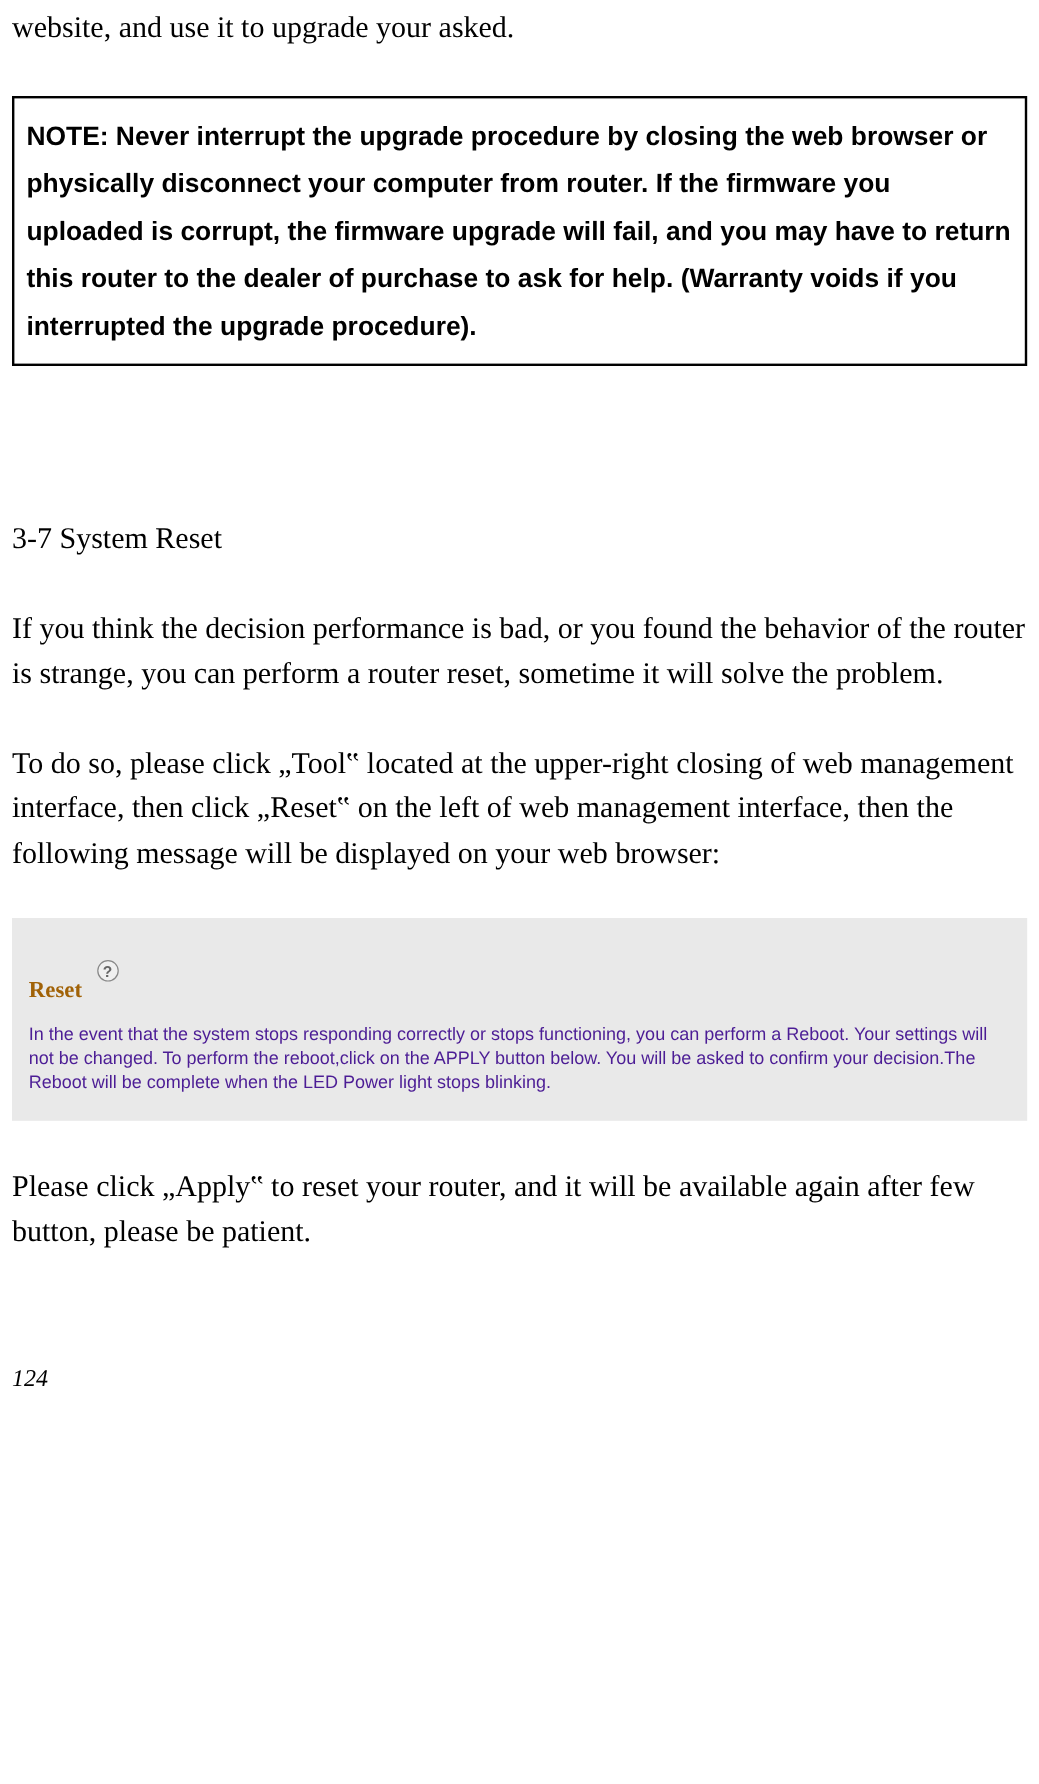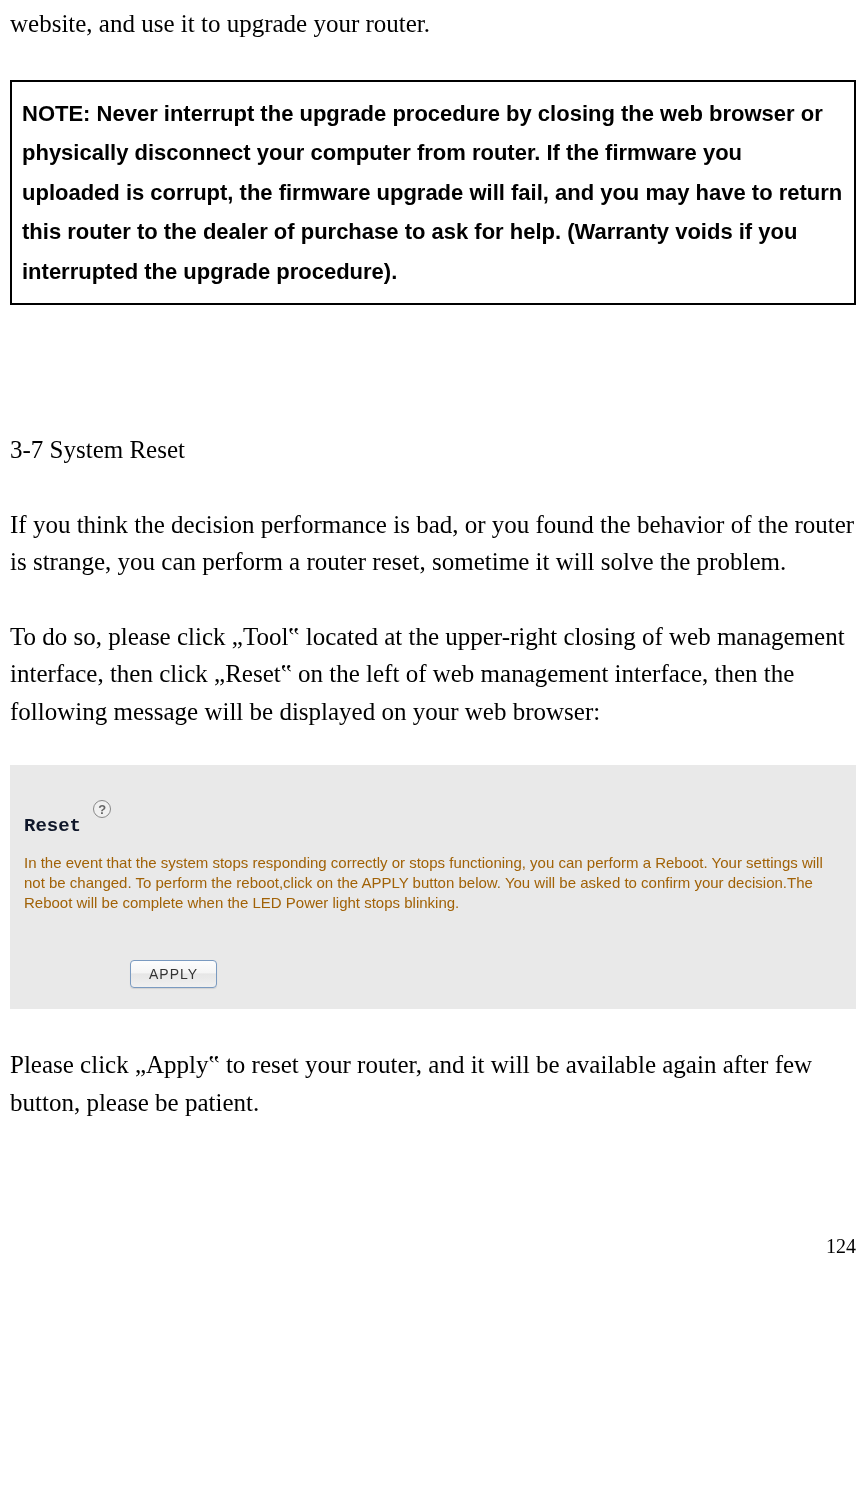--- a/index.html
+++ b/index.html
@@ -44,24 +44,24 @@
     .screenshot-container {
       background: #e9e9e9;
       width: 846px;
       margin-top: 35px;
       padding: 0;
     }
     .screenshot-header {
       padding: 12px 14px 6px 14px;
     }
     .reset-title {
-      font-family: Liberation Mono, monospace;
+      font-family: Liberation Serif, serif;
       font-size: 19px;
       font-weight: bold;
-      color: #0f172a;
+      color: #a16207;
       display: inline-block;
       vertical-align: middle;
       margin-top: 35px;
     }
     .help-icon {
       display: inline-block;
       width: 18px;
       height: 18px;
       border: 1.5px solid #888;
       border-radius: 50%;
@@ -71,72 +71,70 @@
       text-align: center;
       line-height: 17px;
       vertical-align: middle;
       margin-left: 6px;
       font-weight: bold;
       background: #f0f0f0;
     }
     .screenshot-desc {
       font-family: Arial, Helvetica, sans-serif;
       font-size: 15px;
-      color: #a16207;
+      color: #4c1d95;
       padding: 6px 14px 20px 14px;
       line-height: 1.35;
     }
     .apply-row {
       padding: 18px 0 20px 120px;
     }
     .apply-btn {
       background: linear-gradient(to bottom, #fdfdfd 0%, #f5f5f5 45%, #e6e6e6 50%, #f0f0f0 100%);
       border: 1px solid #7a9ac0;
       border-radius: 4px;
       padding: 5px 18px;
       font-family: Arial, Helvetica, sans-serif;
       font-size: 14px;
       color: #333;
       letter-spacing: 1px;
       cursor: pointer;
       box-shadow: 0 1px 1px rgba(0,0,0,0.1);
     }
     .page-number {
-      text-align: right;
+      text-align: left;
       font-size: 20px;
-      margin-top: 110px;
+      margin-top: 88px;
+      font-style: italic;
     }
   </style>
 </head>
 <body>
 
 <div class="content">
-  <p>website, and use it to upgrade your router.</p>
+  <p>website, and use it to upgrade your asked.</p>
   <div class="spacer"></div>
 
   <div class="note-box">
     <span>NOTE: Never interrupt the upgrade procedure by closing the web browser or physically disconnect your computer from router. If the firmware you uploaded is corrupt, the firmware upgrade will fail, and you may have to return this router to the dealer of purchase to ask for help. (Warranty voids if you interrupted the upgrade procedure).</span>
   </div>
 
   <div class="big-spacer"></div>
 
   <p class="section-title">3-7 System Reset</p>
   <div class="spacer"></div>
   <p>If you think the decision performance is bad, or you found the behavior of the router is strange, you can perform a router reset, sometime it will solve the problem.</p>
   <div class="spacer"></div>
   <p>To do so, please click „Tool‟ located at the upper-right closing of web management interface, then click „Reset‟ on the left of web management interface, then the following message will be displayed on your web browser:</p>
 
   <div class="screenshot-container">
     <div class="screenshot-header">
       <span class="reset-title">Reset</span>
       <span class="help-icon">?</span>
     </div>
     <div class="screenshot-desc">In the event that the system stops responding correctly or stops functioning, you can perform a Reboot. Your settings will not be changed. To perform the reboot,click on the APPLY button below. You will be asked to confirm your decision.The Reboot will be complete when the LED Power light stops blinking.</div>
-    <div class="apply-row">
-      <button class="apply-btn">APPLY</button>
-    </div>
   </div>
 
   <div class="spacer"></div>
   <p>Please click „Apply‟ to reset your router, and it will be available again after few button, please be patient.</p>
 
   <div class="page-number">124</div>
 </div>
 
 </body></html>

